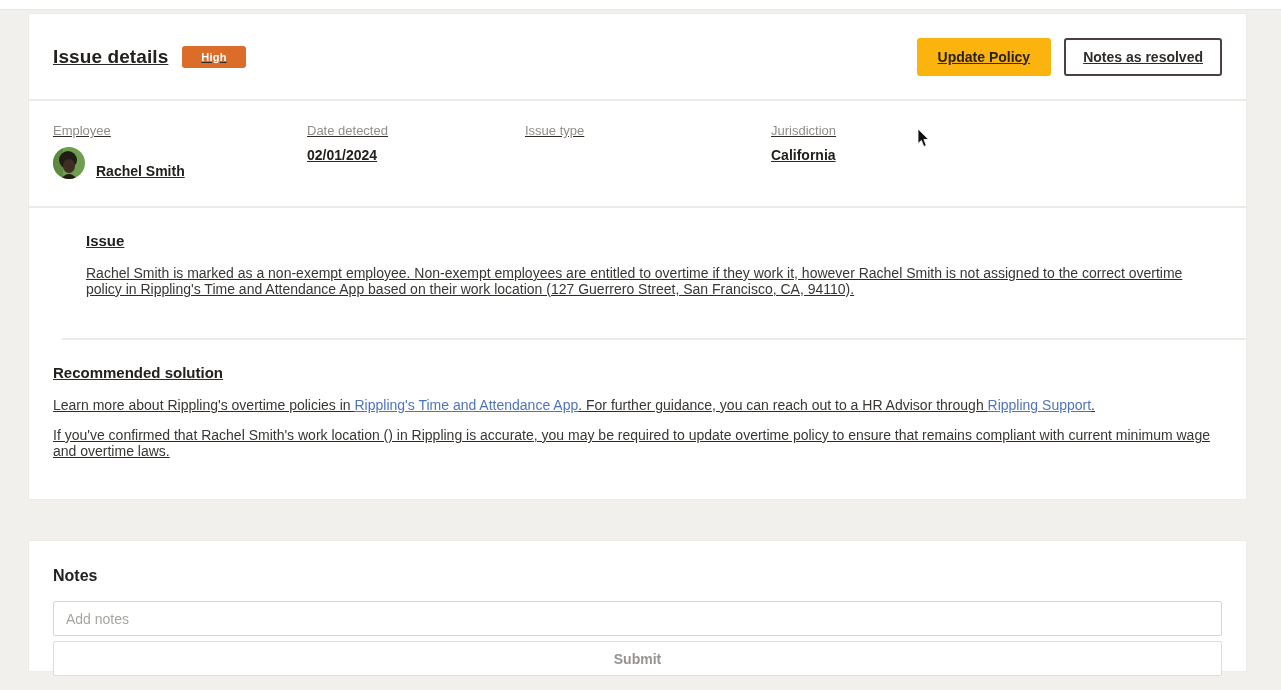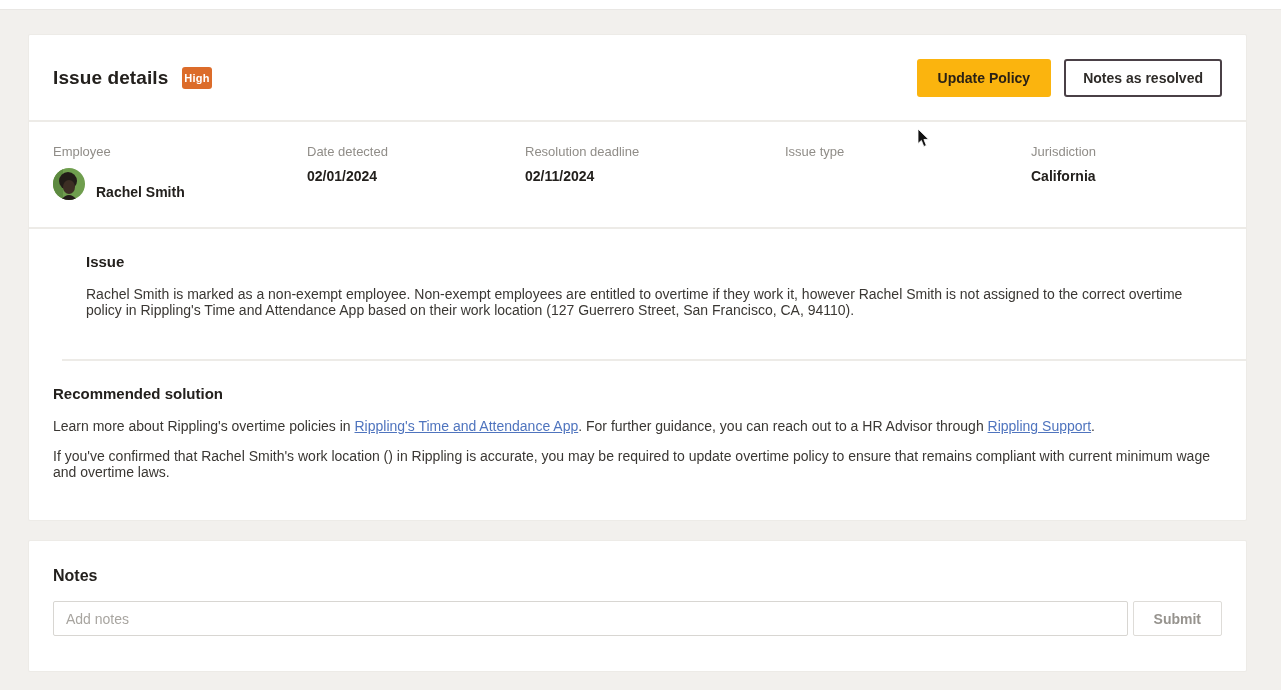--- a/index.html
+++ b/index.html
@@ -16,35 +16,35 @@
     background: #ffffff; border-bottom: 1px solid #e9e7e4;
   }
   .card {
     position: absolute;
     left: 28px;
     width: 1219px;
     background: #ffffff;
     border: 1px solid #edebe7;
     border-radius: 2px;
   }
-  .card-main { top: 34px; height: 487px; }
+  .card-main { top: 13px; height: 487px; text-decoration: underline; }
   .card-notes { top: 540px; height: 132px; }
 
   
   .hdr {
     display: flex; align-items: center;
     padding: 0 24px; height: 87px;
     border-bottom: 2px solid #edebe7;
   }
   .hdr-title { font-size: 19px; font-weight: bold; letter-spacing: 0.1px; color: #23201d; }
   .badge-high {
     margin-left: 14px;
     background: #dc6c2a; color: #ffffff;
     font-size: 11px; font-weight: bold;
-    padding: 5px 2px; border-radius: 3px;
+    padding: 5px 19px; border-radius: 3px;
     letter-spacing: 0.2px;
   }
   .hdr-actions { margin-left: auto; display: flex; gap: 13px; }
   .btn { font-family: "Liberation Sans", sans-serif; font-size: 14px; font-weight: bold; cursor: pointer; }
   .btn-primary {
     background: #fbb40e; color: #2a2115;
     border: none; border-radius: 3px;
     padding: 10px 21px;
   }
   .btn-outline-dark {
@@ -77,21 +77,21 @@
   .section { padding: 24px 24px; }
   .section.issue { border-bottom: 2px solid #edebe7; height: 132px; margin-left: 33px; }
   .sec-heading { font-size: 15px; font-weight: bold; color: #23201d; margin-bottom: 16px; }
   .sec-body { font-size: 14px; line-height: 16px; color: #3a3733; max-width: 1160px; }
   .sec-body + .sec-body { margin-top: 14px; }
   .link { color: #4f74be; text-decoration: underline; cursor: pointer; }
 
   
   .notes-inner { padding: 26px 24px 0 24px; }
   .notes-heading { font-size: 16px; font-weight: bold; color: #23201d; margin-bottom: 16px; }
-  .notes-row { display: flex; gap: 5px; }
+  .notes-row { display: flex; gap: 5px; flex-direction: column; }
   .notes-input {
     flex: 1 1 auto; height: 35px;
     border: 1px solid #d8d6d2; border-radius: 2px;
     padding: 0 12px; font-size: 14px;
     font-family: "Liberation Sans", sans-serif;
     color: #3a3733; background: #ffffff;
   }
   .notes-input::placeholder { color: #a8a5a0; }
   .btn-submit {
     flex: 0 0 auto;
@@ -132,24 +132,20 @@
             <path d="M8 32 Q16 22 24 32 Z" fill="#221c18"></path>
           </svg>
         </span>
         <span class="meta-value">Rachel Smith</span>
       </div>
     </div>
     <div class="meta-col c2">
       <div class="meta-label">Date detected</div>
       <div class="meta-value">02/01/2024</div>
     </div>
-    <div class="meta-col c3">
-      <div class="meta-label">Resolution deadline</div>
-      <div class="meta-value">02/11/2024</div>
-    </div>
     <div class="meta-col c4">
       <div class="meta-label">Issue type</div>
     </div>
     <div class="meta-col c5">
       <div class="meta-label">Jurisdiction</div>
       <div class="meta-value">California</div>
     </div>
   </div>
 
   <div class="section issue">

